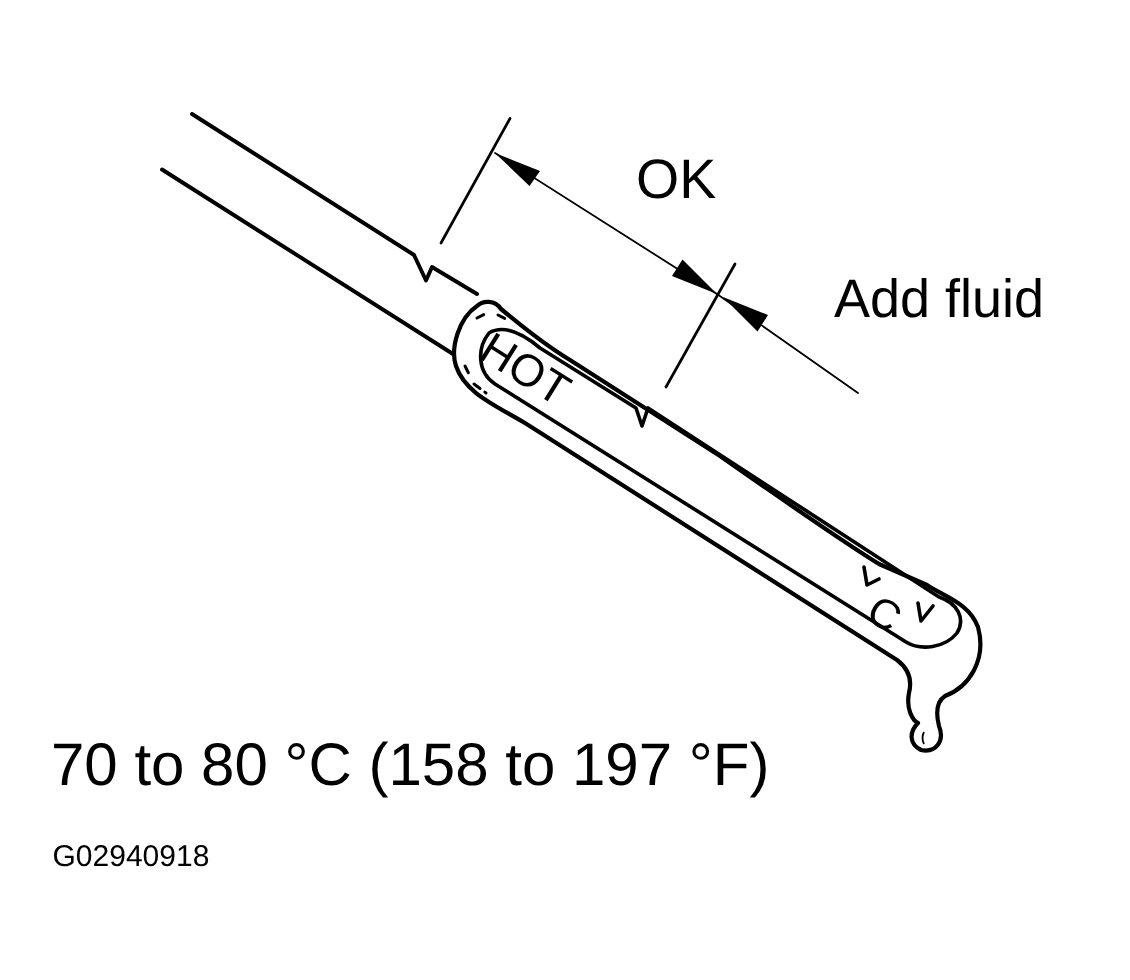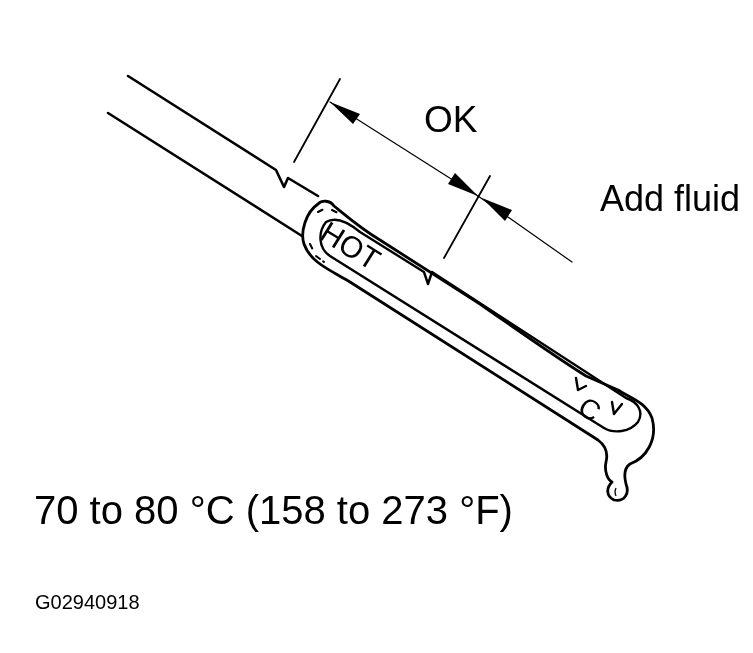--- a/index.html
+++ b/index.html
@@ -8,23 +8,23 @@
       width: 753px;
       height: 653px;
       background: #ffffff;
       overflow: hidden;
       font-family: "Liberation Sans", sans-serif;
       color: #000000;
     }
     svg.drawing { position: absolute; left: 0; top: 0; }
     .label { position: absolute; white-space: nowrap; line-height: 1; }
     .ok-label { left: 424px; top: 101px; font-size: 37px; }
-    .add-label { left: 556px; top: 181px; font-size: 36px; margin-left: 44px; }
+    .add-label { left: 556px; top: 181px; font-size: 36px; }
     .temp-label { left: 34px; top: 490px; font-size: 40px; }
-    .code-label { left: 35px; top: 592px; font-size: 20px; }
+    .code-label { left: 35px; top: 561px; font-size: 20px; }
   </style>
 </head>
 <body>
 
 <div class="canvas">
   <svg class="drawing" width="753" height="653" viewBox="0 0 753 653">
     <g fill="none" stroke="#000" stroke-linecap="round" stroke-linejoin="round">
 
       <path d="M128 76 L276 170 L284 187 L288 178 L318 196" stroke-width="2.6"></path>
 
@@ -75,15 +75,15 @@
 
     <text x="318" y="238" font-family="Liberation Sans, sans-serif" font-size="30" transform="rotate(32 318 238)" fill="#000">HOT</text>
 
     <text x="576" y="412" font-family="Liberation Sans, sans-serif" font-size="28" transform="rotate(32 576 412)" fill="#000">C</text>
 
     <path d="M616 488 Q 614 492 616 496" fill="none" stroke="#000" stroke-width="1.2"></path>
   </svg>
 
   <div class="label ok-label">OK</div>
   <div class="label add-label">Add fluid</div>
-  <div class="label temp-label">70 to 80 °C (158 to 273 °F)</div>
+  <div class="label temp-label">70 to 80 °C (158 to 197 °F)</div>
   <div class="label code-label">G02940918</div>
 </div>
 
 </body></html>

